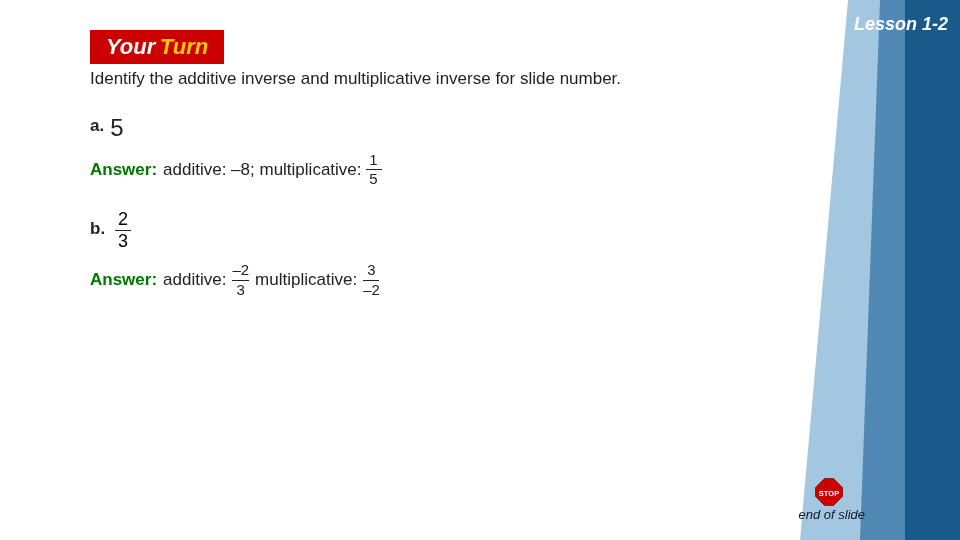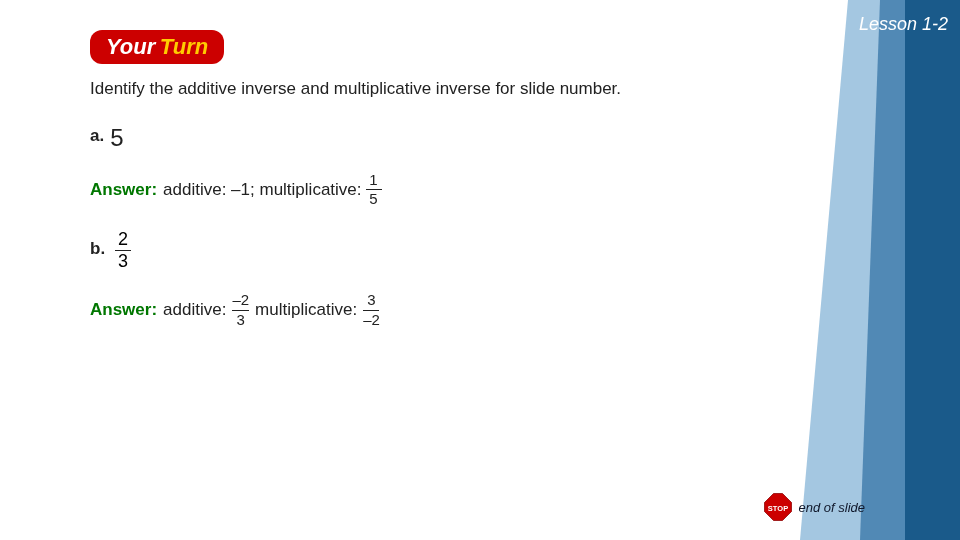--- a/index.html
+++ b/index.html
@@ -54,41 +54,41 @@
       background: #1a5a8a;
     }
 
     
     .lesson-label {
       position: absolute;
       top: 14px;
       right: 12px;
       color: #ffffff;
       font-size: 18px;
-      font-weight: normal;
+      font-weight: bold;
       font-style: italic;
       z-index: 10;
     }
 
     
     .content {
       position: absolute;
       top: 30px;
       left: 90px;
       width: 640px;
       z-index: 5;
     }
 
     
     .your-turn-badge {
       display: inline-block;
       background: #cc0000;
-      border-radius: 12px;
+      border-radius: 0;
       padding: 4px 16px;
-      margin-bottom: 12px;
+      margin-bottom: 2px;
     }
 
     .your-turn-badge .your {
       color: #ffffff;
       font-size: 22px;
       font-style: italic;
       font-weight: bold;
     }
 
     .your-turn-badge .turn {
@@ -124,21 +124,20 @@
       align-items: center;
       margin-bottom: 10px;
     }
 
     .answer-line {
       display: flex;
       align-items: center;
       margin-bottom: 22px;
       font-size: 17px;
       color: #222;
-      margin-top: 20px;
     }
 
     .answer-label {
       font-weight: bold;
       color: #007700;
       margin-right: 6px;
     }
 
     .answer-text {
       color: #222;
@@ -174,20 +173,21 @@
     }
 
     
     .end-area {
       position: absolute;
       bottom: 18px;
       right: 95px;
       display: flex;
       align-items: center;
       z-index: 10;
+      flex-direction: column;
     }
 
     .stop-sign {
       width: 30px;
       height: 30px;
       margin-right: 6px;
     }
 
     .end-label {
       font-size: 13px;
@@ -221,21 +221,21 @@
 
   
   <div class="part-line">
     <span class="part-label">a.</span>
     <span class="part-value">5</span>
   </div>
 
   
   <div class="answer-line">
     <span class="answer-label">Answer:</span>
-    <span class="answer-text">additive: –1; multiplicative:</span>
+    <span class="answer-text">additive: –8; multiplicative:</span>
     <span class="fraction">
       <span class="num">1</span>
       <span class="den">5</span>
     </span>
   </div>
 
   
   <div class="part-line">
     <span class="part-label">b.</span>
     <span class="fraction fraction-lg" style="margin-left:10px;">

